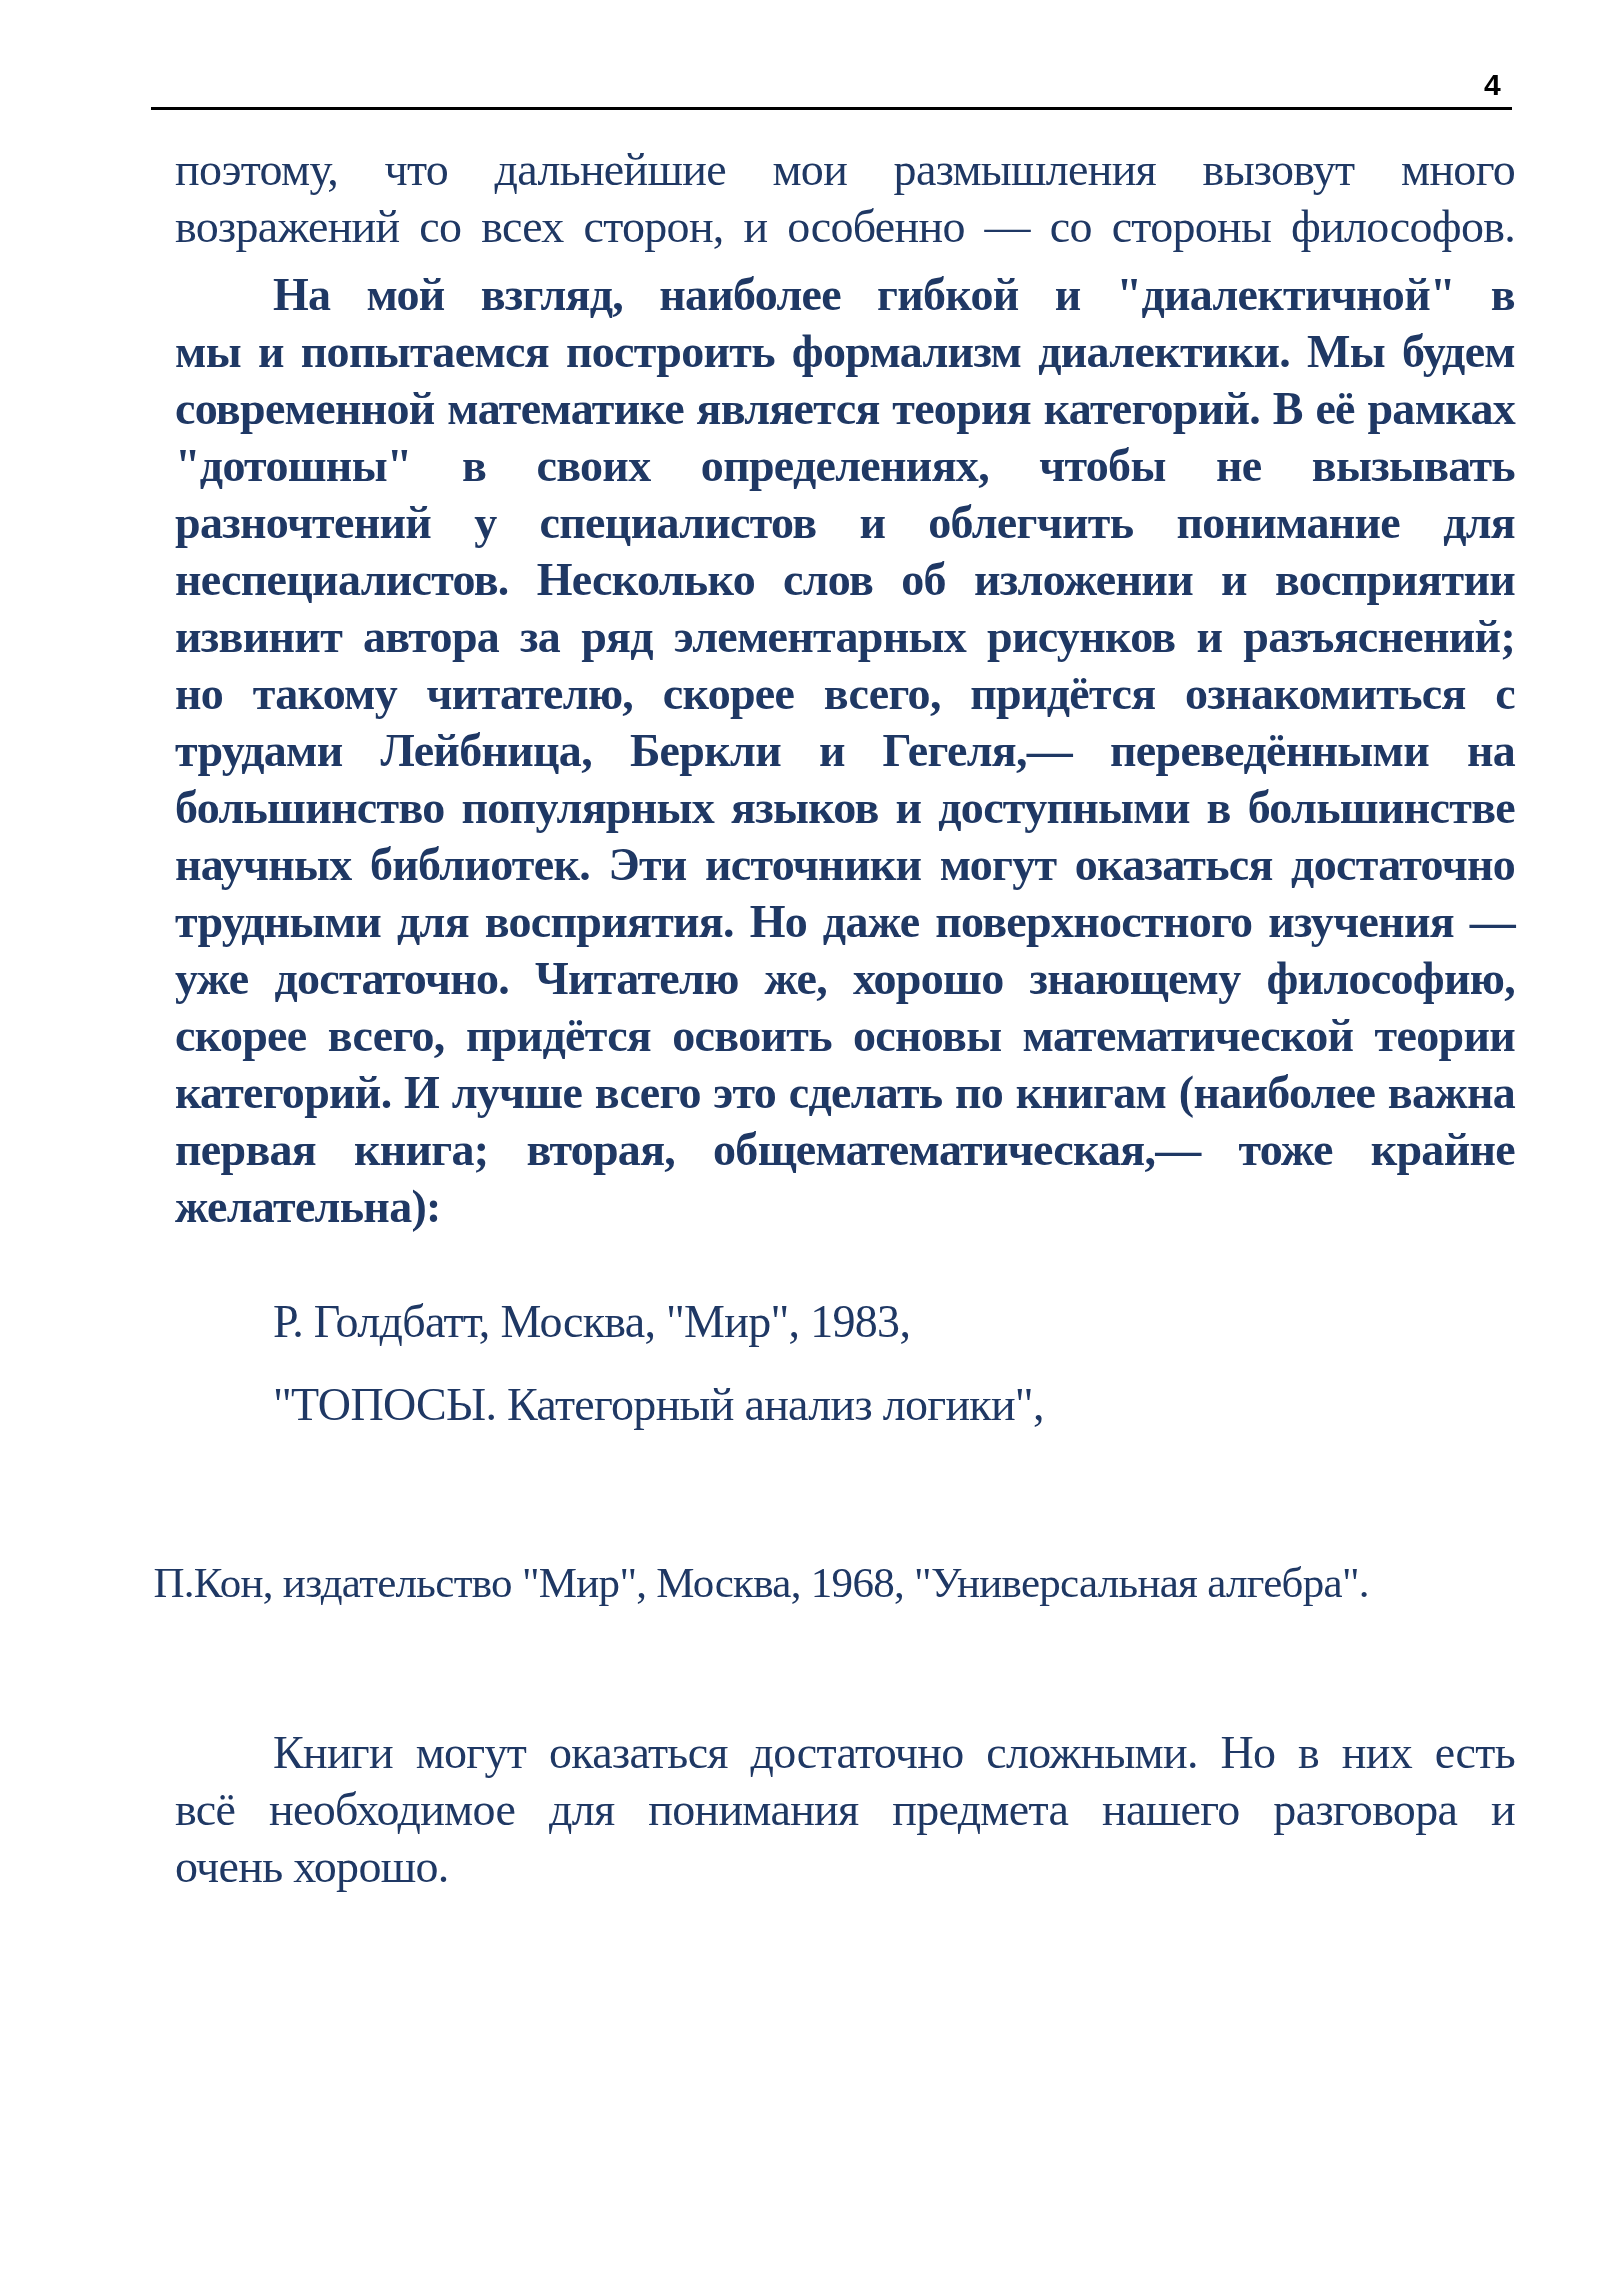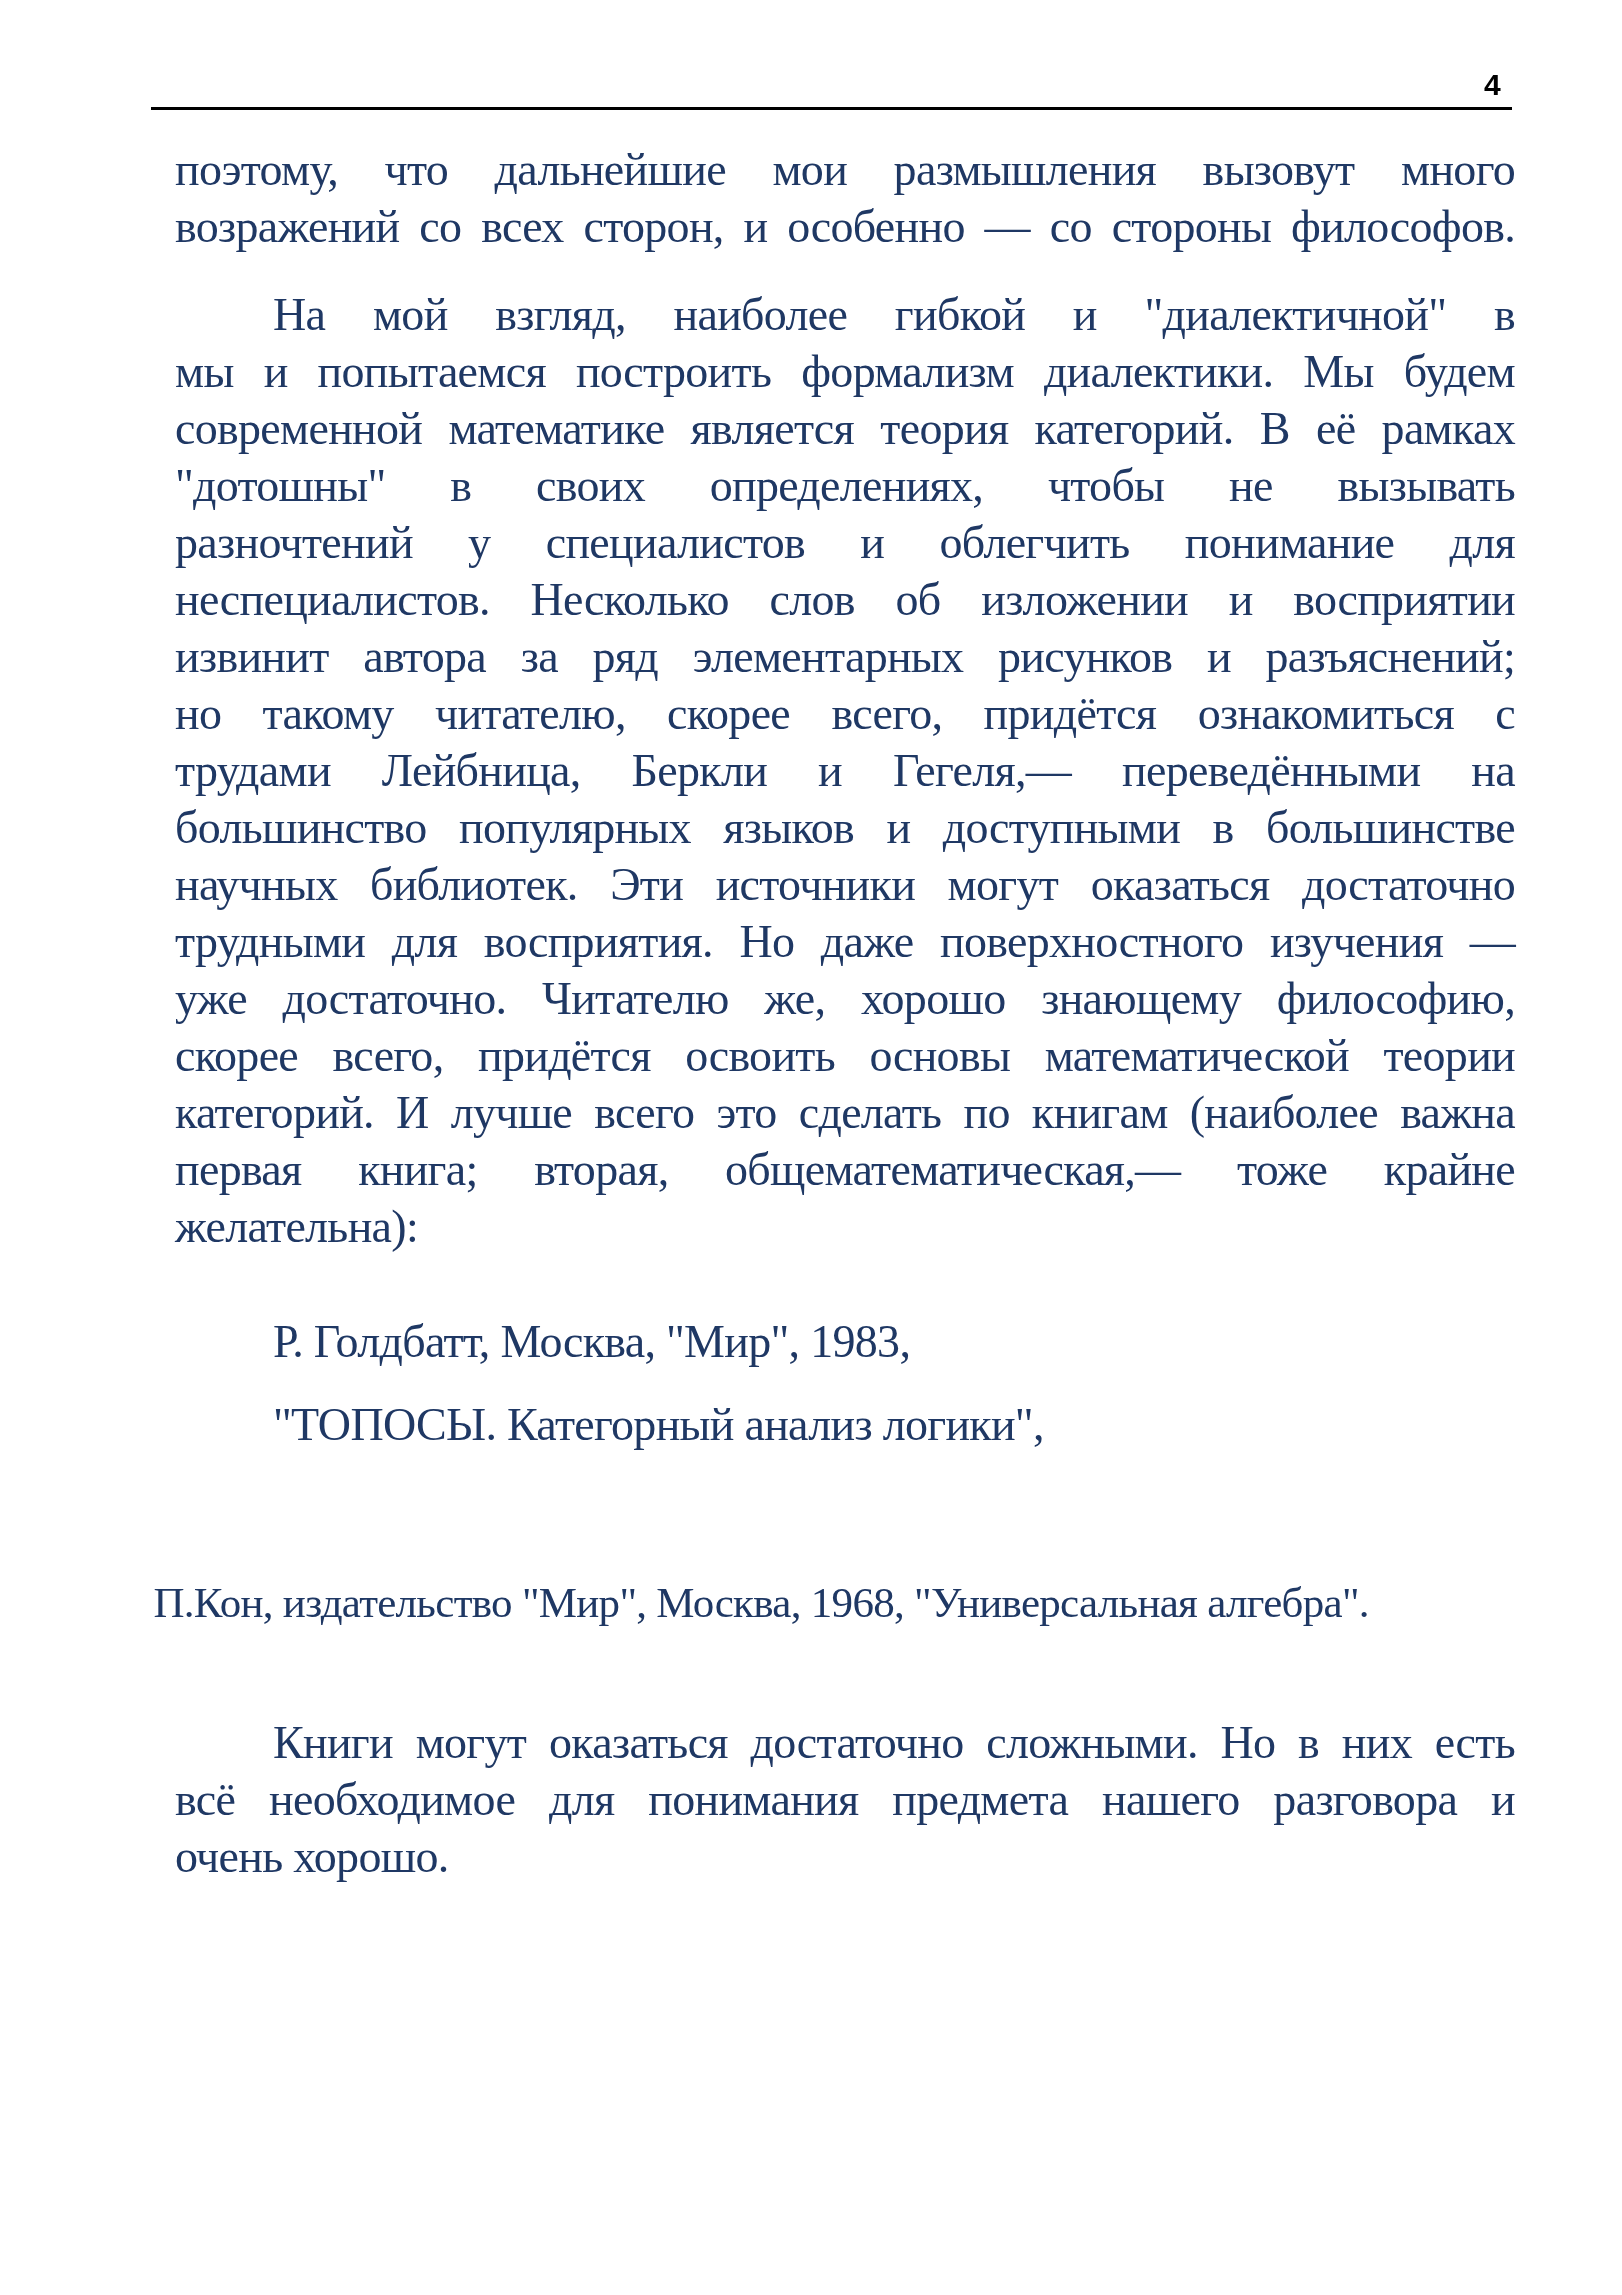--- a/index.html
+++ b/index.html
@@ -49,25 +49,25 @@
     white-space: nowrap;
     text-align: justify;
     text-align-last: justify;
   }
   .line-left {
     text-align: left;
     text-align-last: left;
   }
   .line-indent { text-indent: 98px; }
 
-  #block-para-main      { margin-top: 31px;  }
+  #block-para-main      { margin-top: 11px; font-weight: bold;  }
   #block-ref-goldblatt  { margin-top: 58px;  }
   #block-ref-toposy     { margin-top: 26px;  }
   #block-ref-cohn       { margin-top: 121px; margin-left: -21.6px; font-size: 43px; }
-  #block-para-final     { margin-top: 83px; }
+  #block-para-final     { margin-top: 113px; }
 </style>
 </head>
 <body>
 
 <div class="page" style="background: rgb(255, 255, 255);">
   <div class="page-number">4</div>
 
   <div class="header-rule" style="background: rgb(0, 0, 0);"></div>
 
   <div class="content" style="color: rgb(31, 56, 100);">

